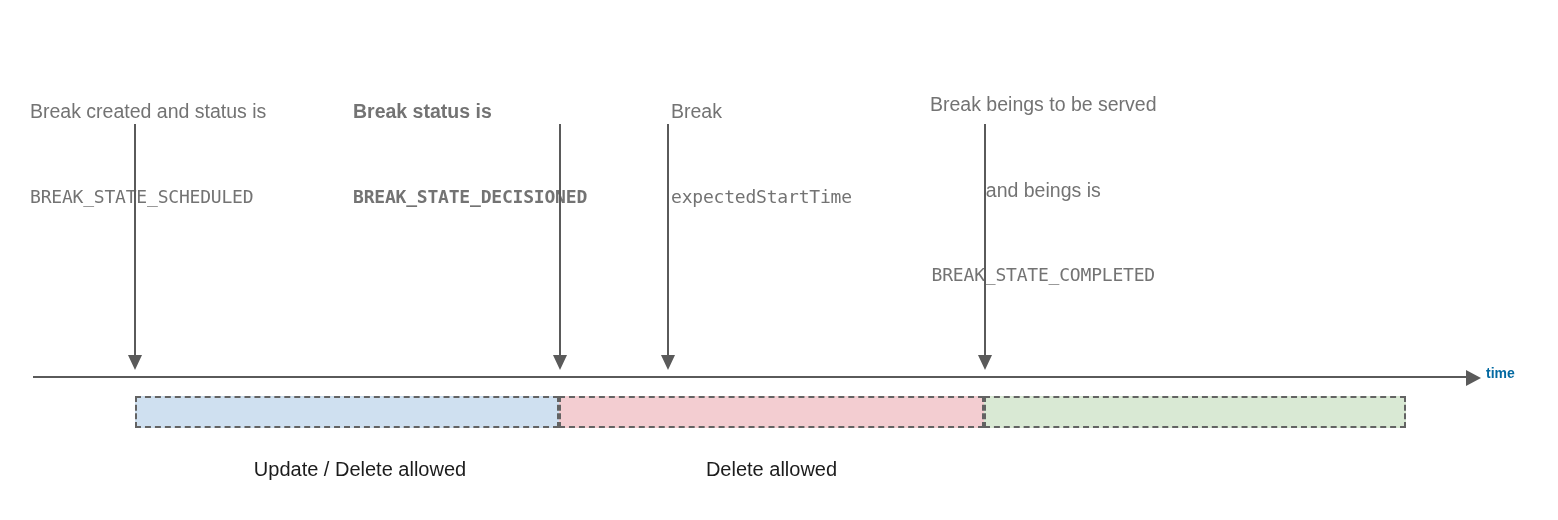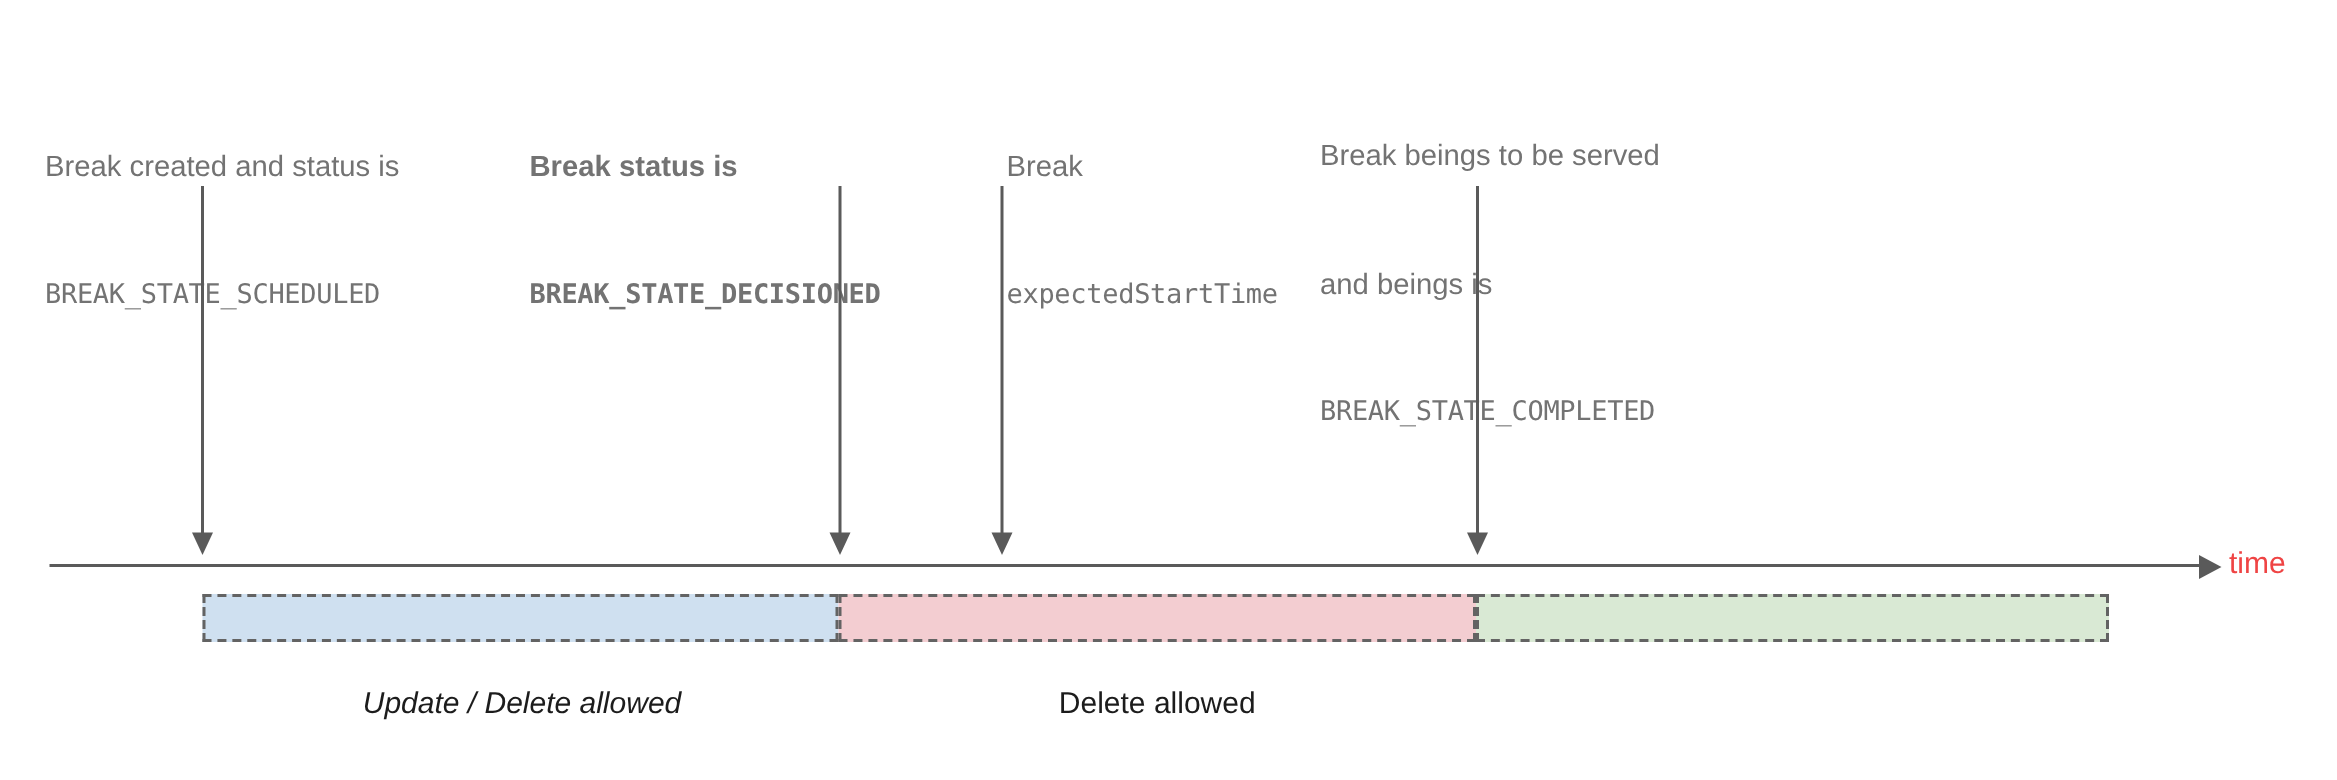--- a/index.html
+++ b/index.html
@@ -32,21 +32,21 @@
   .annotation .mono {
     font-family: "DejaVu Sans Mono", "Liberation Mono", monospace;
     font-size: 18px;
     letter-spacing: -0.2px;
   }
   .annotation .ln { display: block; }
 
   #label-1 { left: 30px;  top: 40px;  }
   #label-2 { left: 353px; top: 40px; font-weight: bold;  }
   #label-3 { left: 671px; top: 40px;  }
-  #label-4 { left: 880px; top: 33px;  }
+  #label-4 { left: 930px; top: 33px; text-align: center;  }
 
   
   .varrow {
     position: absolute;
     width: 16px;
   }
   .varrow .shaft {
     position: absolute;
     left: 7px;
     top: 0;
@@ -81,23 +81,24 @@
     width: 0;
     height: 0;
     border-top: 8px solid transparent;
     border-bottom: 8px solid transparent;
     border-left: 15px solid #5a5a5a;
   }
   #time-axis-label {
     position: absolute;
     left: 1486px;
     top: 365px;
-    font-size: 20px;
-    color: #ef4444;
+    font-size: 14px;
+    color: #0369a1;
     font-family: "Liberation Sans", sans-serif;
+    font-weight: bold;
   }
 
   
   .phase-bar {
     position: absolute;
     top: 396px;
     height: 32px;
     box-sizing: border-box;
     border: 2px dashed #636363;
   }
@@ -108,21 +109,21 @@
   
   .phase-caption {
     position: absolute;
     top: 458px;
     font-size: 20px;
     color: #1c1c1c;
     text-align: center;
     font-family: "Liberation Sans", sans-serif;
     white-space: nowrap;
   }
-  #caption-1 { left: 136px; width: 424px; font-style: italic; }
+  #caption-1 { left: 148px; width: 424px; }
   #caption-2 { left: 559px; width: 425px; }
   #caption-3 { left: 984px; width: 422px; }
 </style>
 </head>
 <body>
 
 <div id="canvas">
 
   <div class="annotation" id="label-1">
     <span class="ln">Break created and status is</span>

